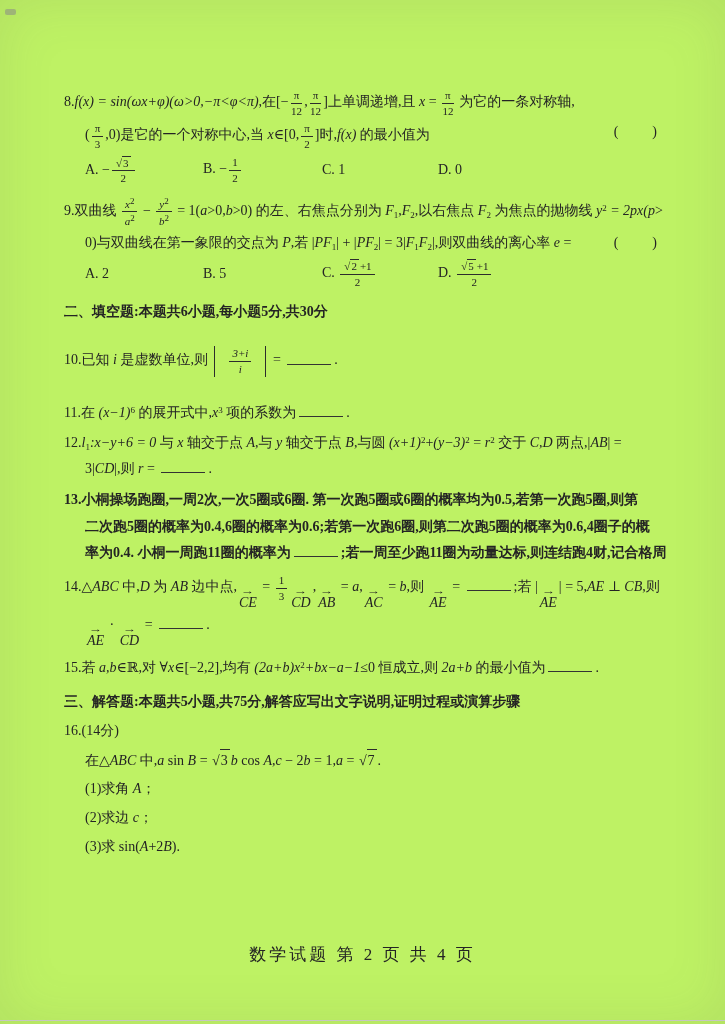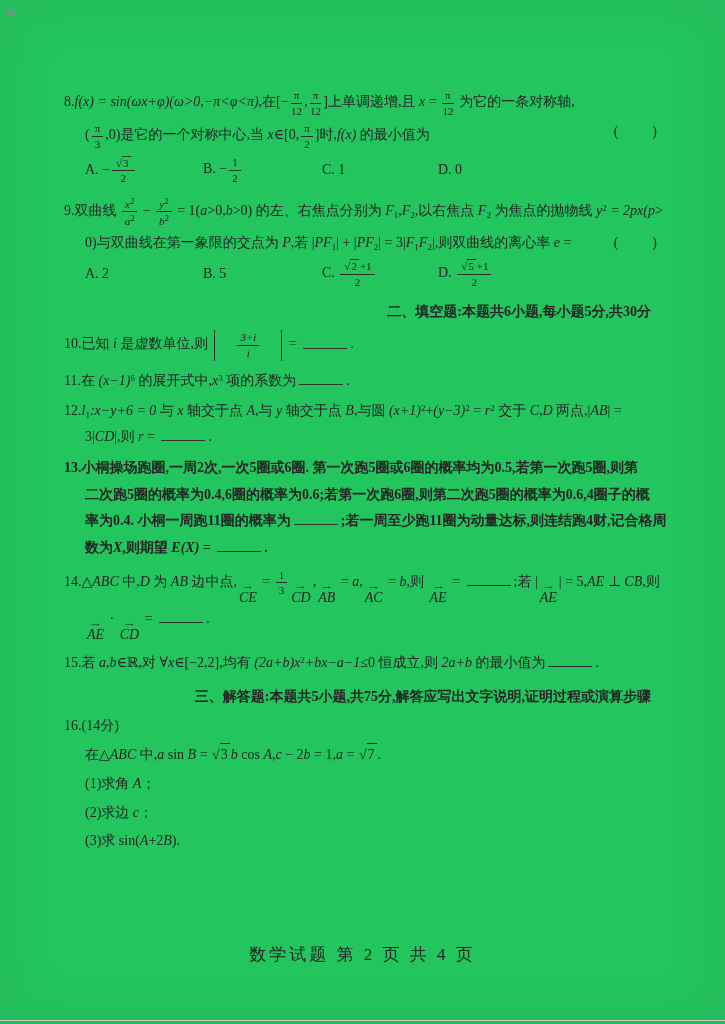--- a/index.html
+++ b/index.html
@@ -1,20 +1,20 @@
 <!DOCTYPE html>
 <html><head>
 <meta charset="utf-8">
 <style>
   html,body { margin:0; padding:0; background:#d8d8d6; }
   .page {
     position:relative;
     width:725px; height:1024px;
     margin:0 auto;
-    background:#22c55e;
+    background:#bef264;
     color:#242424;
     font-family:"Liberation Serif","DejaVu Serif",serif;
     font-size:14px;
     overflow:hidden;
     box-shadow: inset 0 0 55px rgba(90,90,90,.12);
   }
   .content { position:absolute; left:64px; top:88px; width:603px; }
   .q { margin-bottom:9px; }
   .qline {
     position:relative;
@@ -45,26 +45,26 @@
   }
   .varrow { font-size:9px; height:8px; line-height:8px; transform:scaleX(1.5); letter-spacing:0; }
   .vbase  { font-style:italic; line-height:1.1; }
   .blank {
     display:inline-block; width:44px; height:0.95em;
     border-bottom:1.3px solid #333; margin:0 3px;
   }
   .abs {
     display:inline-flex; align-items:center;
     border-left:1.3px solid #2c2c2c; border-right:1.3px solid #2c2c2c;
-    padding:0 20px; margin:0 3px; vertical-align:middle;
+    padding:0 12px; margin:16px 3px; vertical-align:middle;
   }
   .abracket { position:absolute; right:8px; top:0; letter-spacing:2px; }
   .options { display:flex; margin-left:21px; margin-top:3px; align-items:center; }
   .opt-a { width:118px; } .opt-b { width:119px; } .opt-c { width:116px; } .opt-d { flex:1; }
-  .sec-header { font-weight:700; margin:14px 16px 9px; white-space:nowrap;text-align:right; }
+  .sec-header { font-weight:700; margin:14px 0 9px; white-space:nowrap; }
   #q9 { margin-bottom:14px; }
   #q13 .qline { margin-bottom:5px;font-weight:bold; }
   #q16 .qline { margin-bottom:7px; }
   .footer {
     position:absolute; bottom:58px; left:0; width:100%;
     text-align:center; font-size:17px; letter-spacing:3px;
   }
   .artifact {
     position:absolute; left:5px; top:9px; width:11px; height:6px;
     background:#8a8a88; opacity:.55; border-radius:2px;
@@ -121,21 +121,20 @@
 
     <section class="q" id="q12">
       <div class="qline first"><span class="tx">12.</span><span class="it">l<sub>1</sub></span><span class="it">:x−y+6 = 0</span><span class="tx"> 与 </span><span class="it">x</span><span class="tx"> 轴交于点 </span><span class="it">A</span><span class="tx">,与 </span><span class="it">y</span><span class="tx"> 轴交于点 </span><span class="it">B</span><span class="tx">,与圆 </span><span class="it">(x+1)<sup>2</sup></span><span class="tx">+</span><span class="it">(y−3)<sup>2</sup></span><span class="tx"> = </span><span class="it">r<sup>2</sup></span><span class="tx"> 交于 </span><span class="it">C,D</span><span class="tx"> 两点,|</span><span class="it">AB</span><span class="tx">| =</span></div>
       <div class="qline"><span class="tx">3|</span><span class="it">CD</span><span class="tx">|,则 </span><span class="it">r</span><span class="tx"> = </span><span class="blank"></span><span class="tx">.</span></div>
     </section>
 
     <section class="q" id="q13">
       <div class="qline first"><span class="tx">13.小桐操场跑圈,一周2次,一次5圈或6圈. 第一次跑5圈或6圈的概率均为0.5,若第一次跑5圈,则第</span></div>
       <div class="qline"><span class="tx">二次跑5圈的概率为0.4,6圈的概率为0.6;若第一次跑6圈,则第二次跑5圈的概率为0.6,4圈子的概</span></div>
       <div class="qline"><span class="tx">率为0.4. 小桐一周跑11圈的概率为</span><span class="blank"></span><span class="tx">;若一周至少跑11圈为动量达标,则连结跑4财,记合格周</span></div>
-      <div class="qline"><span class="tx">数为</span><span class="it">X</span><span class="tx">,则期望 </span><span class="it">E(X)</span><span class="tx"> = </span><span class="blank"></span><span class="tx">.</span></div>
     </section>
 
     <section class="q" id="q14">
       <div class="qline first"><span class="tx">14.△</span><span class="it">ABC</span><span class="tx"> 中,</span><span class="it">D</span><span class="tx"> 为 </span><span class="it">AB</span><span class="tx"> 边中点,</span><span class="vec">
             <span class="varrow">→</span>
             <span class="vbase">CE</span>
           </span><span class="tx"> = </span><span class="frac"><span class="num"><span class="tx">1</span></span><span class="den"><span class="tx">3</span></span></span><span class="vec">
             <span class="varrow">→</span>
             <span class="vbase">CD</span>
           </span><span class="tx">,</span><span class="vec">

